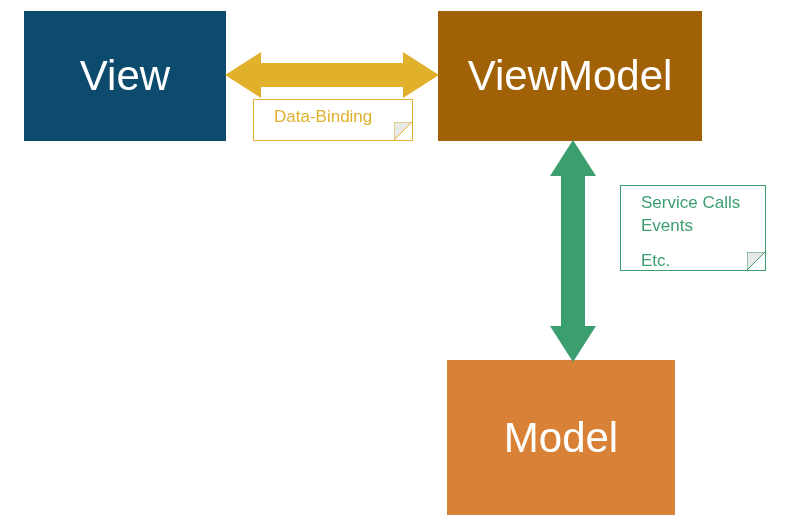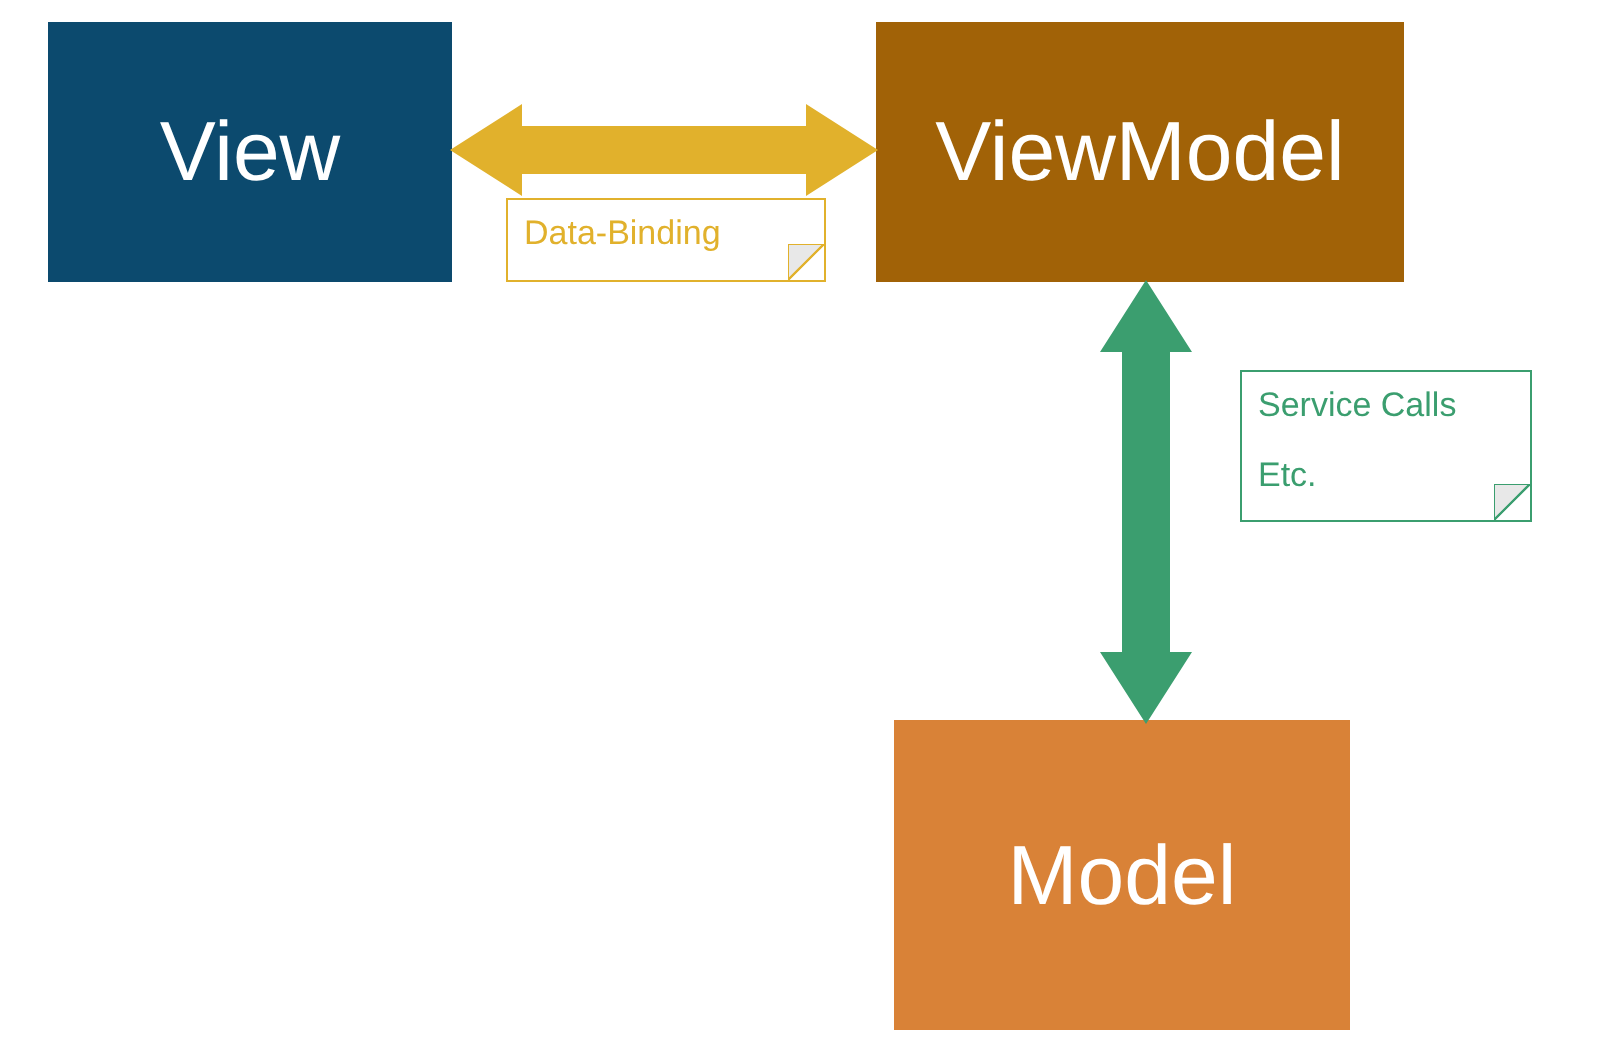--- a/index.html
+++ b/index.html
@@ -40,21 +40,21 @@
       height: 155px;
       font-size: 42px;
     }
     .arrow {
       position: absolute;
     }
     .note {
       position: absolute;
       background: #ffffff;
       border: 1px solid;
-      padding: 6px 10px 4px 8px;
+      padding: 6px 10px 4px 20px;
       font-size: 17px;
       line-height: 1.35;
       font-weight: 400;
     }
     .note-corner {
       position: absolute;
       right: 0;
       bottom: 0;
       width: 18px;
       height: 18px;
@@ -77,21 +77,21 @@
     .note-databinding {
       left: 253px;
       top: 99px;
       width: 160px;
       height: 42px;
     }
     .note-services {
       left: 620px;
       top: 185px;
       width: 146px;
-      height: 76px;
+      height: 86px;
     }
   </style>
 </head>
 <body>
 
 <div class="box box-view" style="background-color: #0c4a6e;">View</div>
 
 <div class="box box-viewmodel" style="background-color: #a16207;">ViewModel</div>
 
 <div class="box box-model" style="background-color: rgb(217, 130, 55);">Model</div>
@@ -110,20 +110,21 @@
     <svg width="18" height="18" viewBox="0 0 18 18">
       <polygon points="0,18 18,0 18,18" fill="#ffffff"></polygon>
       <polygon points="0,18 18,0 0,0" fill="#e8e8e8" stroke="#e1b12c" stroke-width="1"></polygon>
       <line x1="0" y1="18" x2="18" y2="0" stroke="#e1b12c" stroke-width="1"></line>
     </svg>
   </div>
 </div>
 
 <div class="note note-services" style="border-color: rgb(59, 158, 111);">
   <div style="color: rgb(59, 158, 111);">Service Calls</div>
+  <div style="color: rgb(59, 158, 111);">Events</div>
   <div style="color: rgb(59, 158, 111); margin-top: 12px;">Etc.</div>
   <div class="note-corner">
     <svg width="18" height="18" viewBox="0 0 18 18">
       <polygon points="0,18 18,0 18,18" fill="#ffffff"></polygon>
       <polygon points="0,18 18,0 0,0" fill="#e8e8e8" stroke="#3b9e6f" stroke-width="1"></polygon>
       <line x1="0" y1="18" x2="18" y2="0" stroke="#3b9e6f" stroke-width="1"></line>
     </svg>
   </div>
 </div>
 

